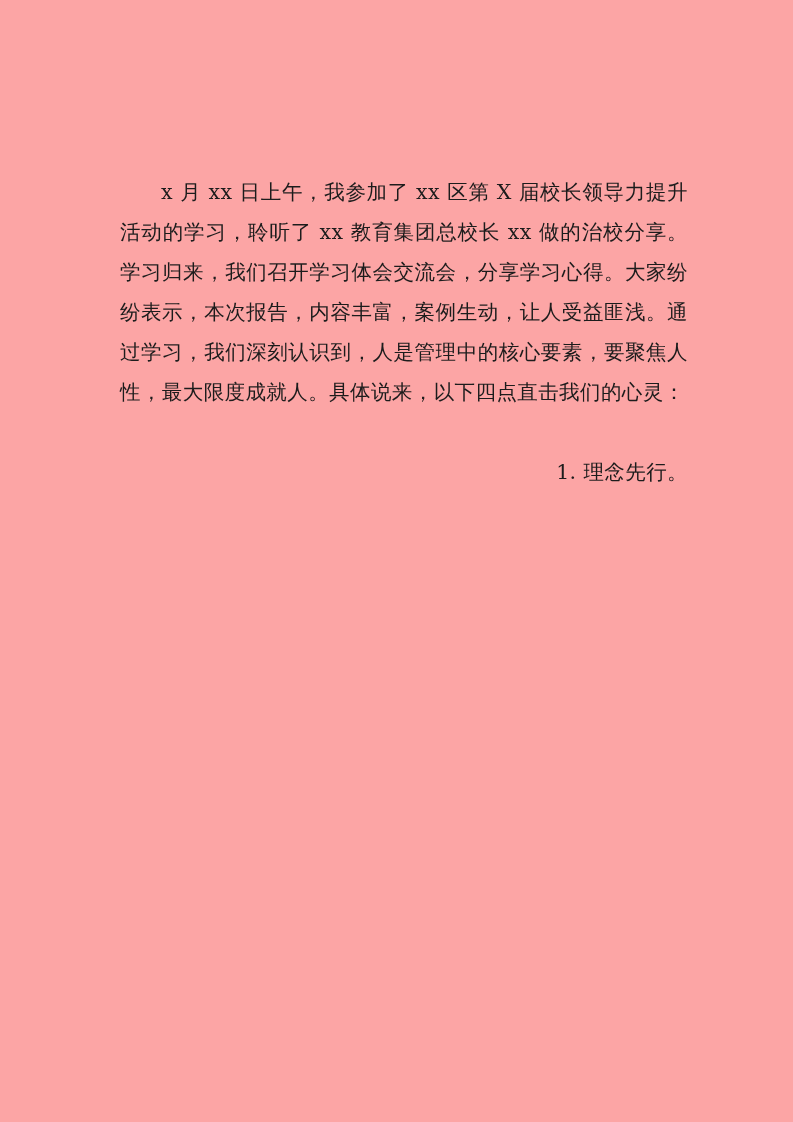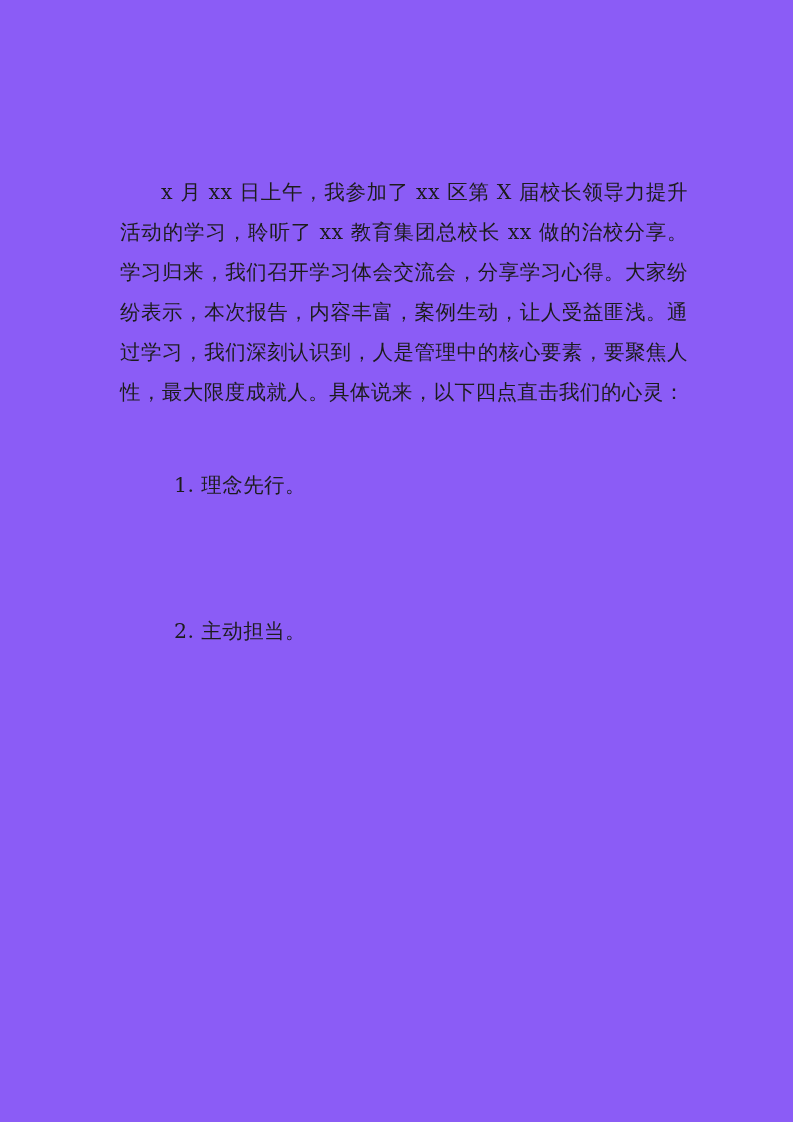--- a/index.html
+++ b/index.html
@@ -14,21 +14,21 @@
     overflow: hidden;
     font-family: "DejaVu Serif", "Liberation Serif", serif;
     color: #1a1a1a;
     -webkit-font-smoothing: antialiased;
   }
 
   .page {
     position: relative;
     width: 793px;
     height: 1122px;
-    background: #8b5cf6;
+    background: #fca5a5;
     box-sizing: border-box;
   }
 
   .doc-body {
     position: absolute;
     left: 120px;
     top: 172px;
     width: 568px;
   }
 
@@ -38,26 +38,27 @@
     line-height: 40px;
     text-align: justify;
     text-justify: inter-ideograph;
     text-indent: 2em;
     color: #1c1c1c;
     letter-spacing: 0.02em;
     word-break: break-all;
   }
 
   .heading-item {
-    margin: 13px;
+    margin: 0;
     font-size: 20.5px;
     line-height: 40px;
     text-indent: 2em;
     color: #1c1c1c;
     letter-spacing: 0.02em;
+    text-align: right;
   }
 
   .gap-line {
     height: 40px;
   }
 </style>
 </head>
 <body>
 
 <div class="page">
@@ -67,16 +68,15 @@
 
     <div class="gap-line"></div>
 
     <p class="heading-item">1. 理念先行。</p>
 
     <div class="gap-line"></div>
 
 
     <div class="gap-line"></div>
 
-    <p class="heading-item">2. 主动担当。</p>
 
   </div>
 </div>
 
 </body></html>

